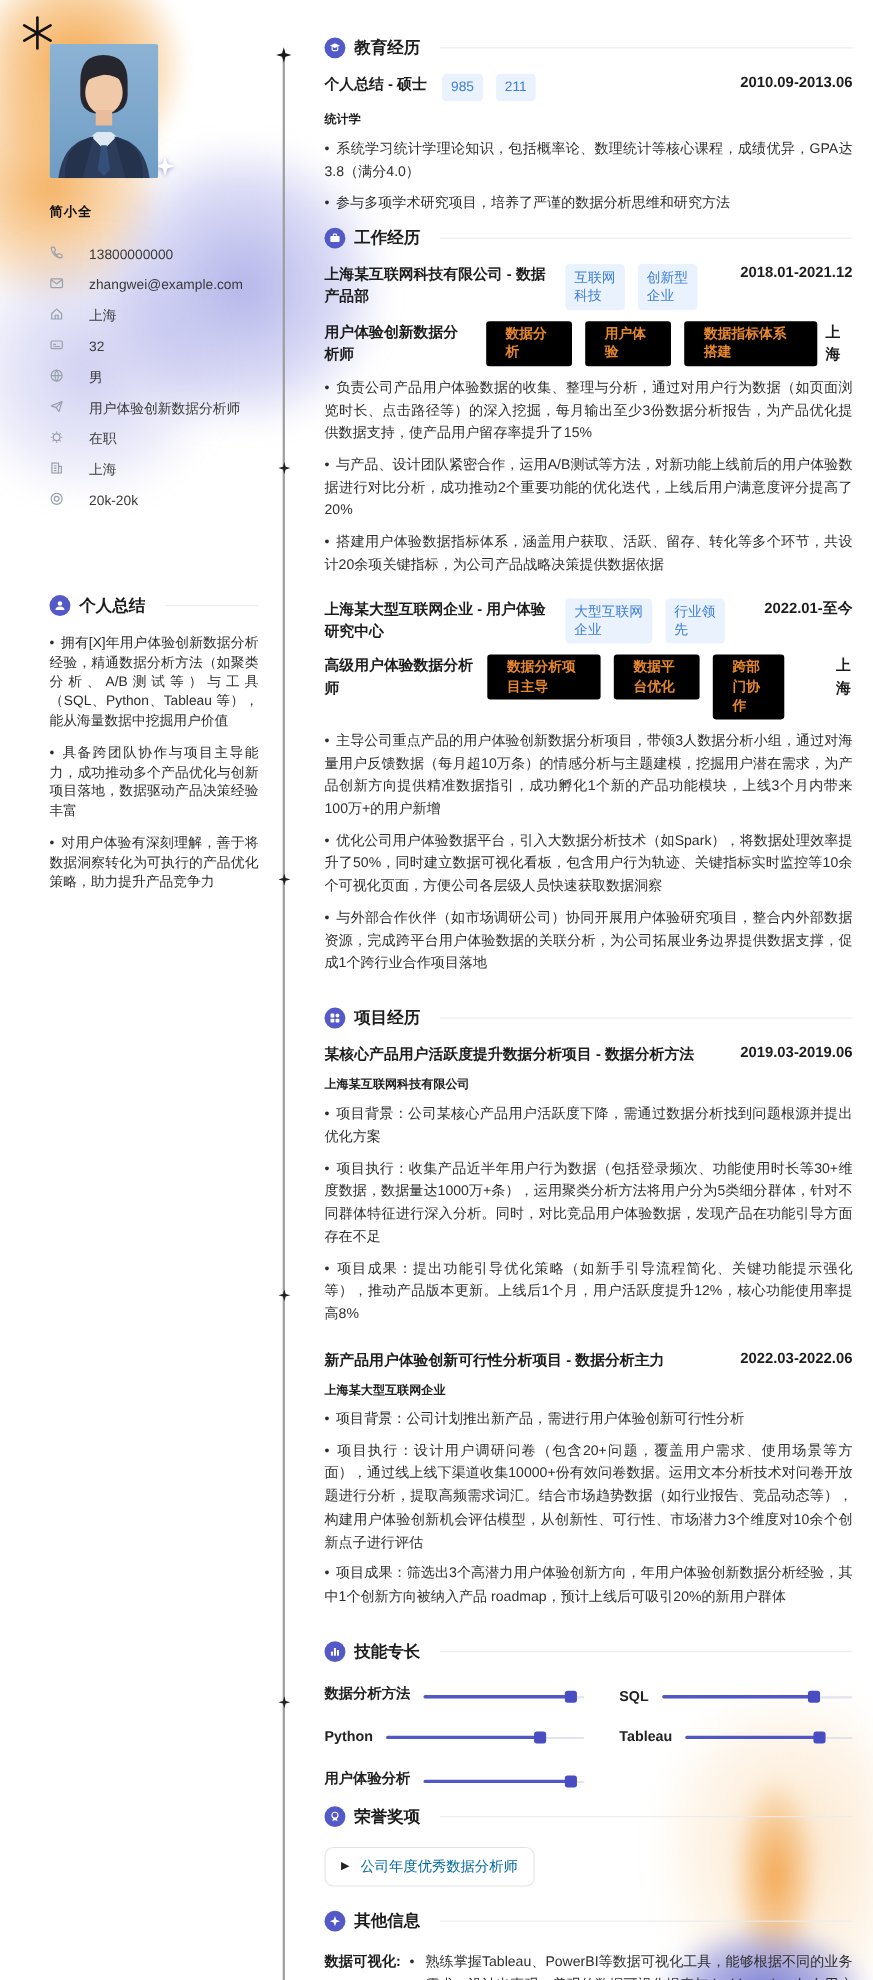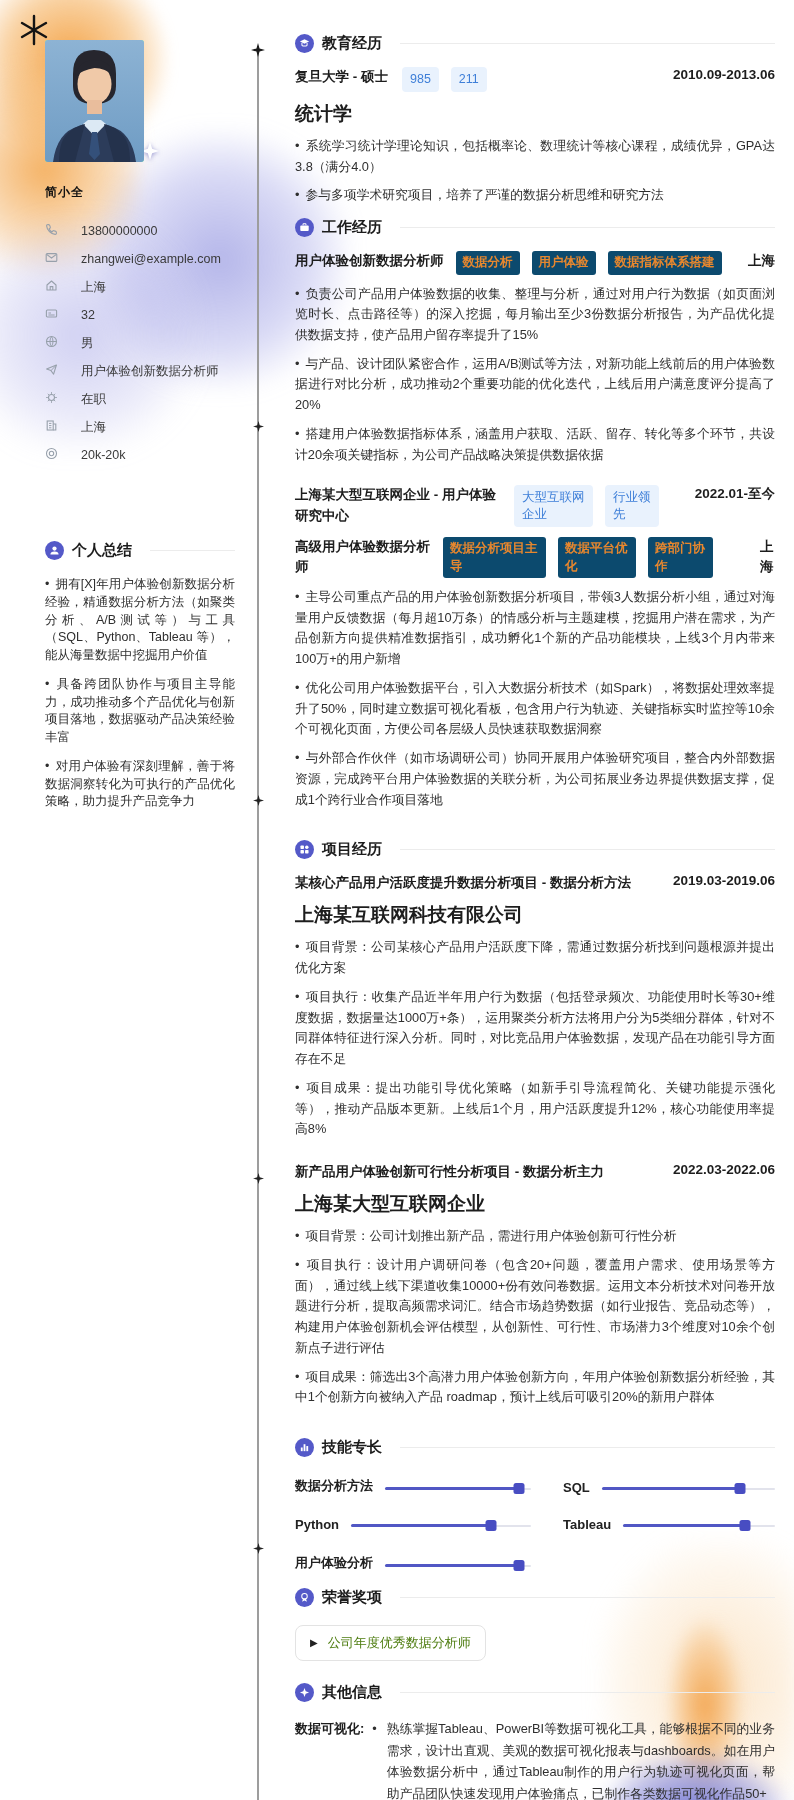--- a/index.html
+++ b/index.html
@@ -59,45 +59,45 @@
   .company-w { width:205px; }
   .badges { display:flex; gap:12px; margin-left:14px; align-items:flex-start; }
   .badge { background:#e9f2fd; color:#3e7fd8; font-size:12.5px; line-height:1.35; padding:4px 8px; border-radius:4px; }
   .bw3 { max-width:54px; }
   .bw5 { max-width:79px; }
   .date { margin-left:auto; font-size:13.5px; font-weight:bold; color:#1d1d1d; white-space:nowrap; padding-left:10px; }
   .role-row { display:flex; align-items:flex-start; margin-top:10px; }
   .role { font-size:13.5px; font-weight:bold; color:#1d1d1d; line-height:1.5; }
   .role-narrow { width:136px; }
   .tags { display:flex; gap:12px; margin-left:12px; align-items:flex-start; }
-  .tag { background:#0c4a6e; color:#e7872e; font-weight:bold; font-size:12.5px; line-height:1.4; padding:3px 7px; border-radius:3px; }
+  .tag { background:#000000; color:#e7872e; font-weight:bold; font-size:12.5px; line-height:1.4; padding:3px 18px; border-radius:3px; }
   .tw7 { max-width:103px; }
   .tw5 { max-width:78px; }
   .tw4 { max-width:65px; }
   .loc { margin-left:auto; font-size:13.5px; font-weight:bold; color:#1d1d1d; padding-left:8px; line-height:1.5; }
   .loc-narrow { width:23px; }
-  .major { margin-top:9px; font-size:19px; font-weight:bold; color:#1d1d1d; }
+  .major { margin-top:9px; font-size:11px; font-weight:bold; color:#1d1d1d; }
   .bullets { margin-top:9px; }
   .bullets p { font-size:12.8px; line-height:1.62; color:#2f2f2f; text-align:justify; margin-bottom:8px; }
   .pname { flex:1; padding-right:16px; }
 
   
   .skill-grid { display:grid; grid-template-columns:236px 212px; column-gap:32px; row-gap:22px; margin-top:20px; }
   .skill { display:flex; align-items:flex-end; }
   .skill-label { font-size:13px; font-weight:600; color:#222; white-space:nowrap; margin-right:12px; }
   .skill-track { position:relative; flex:1; height:12px; }
   .skill-track::before { content:""; position:absolute; left:0; right:0; top:5px; height:2px; background:#e2e3ec; border-radius:2px; }
   .skill-fill { position:absolute; left:0; top:4.5px; height:3px; background:#5157c4; border-radius:2px; }
   .skill-knob { position:absolute; top:0.5px; width:11px; height:11px; background:#484dc2; border-radius:2.5px; transform:translateX(-50%); }
 
   
   .honor-pill { display:inline-flex; align-items:center; gap:10px; margin-top:18px;
     border:1px solid #e3e3e3; border-radius:8px; padding:8px 14px; background:#fff; cursor:pointer; }
   .honor-tri { font-size:10px; color:#222; }
-  .honor-text { font-size:13px; color:#4d7c0f; }
+  .honor-text { font-size:13px; color:#0369a1; }
 
   
   .other-row { display:flex; margin-top:16px; }
   .other-label { flex:0 0 auto; font-size:13px; font-weight:bold; color:#1d1d1d; line-height:1.7; }
   .other-dot { flex:0 0 auto; margin:0 10px 0 8px; font-size:12.8px; line-height:1.7; color:#2f2f2f; }
   .other-text { flex:1; font-size:12.8px; line-height:1.7; color:#2f2f2f; text-align:justify; }
 </style>
 </head>
 <body>
 
@@ -272,21 +272,21 @@
           <svg width="11" height="11" viewBox="0 0 12 12">
               <path d="M6 1.4 L11 3.8 L6 6.2 L1 3.8 Z" fill="#fff"></path>
               <path d="M3.2 5.4 V7.6 Q3.2 8.8 6 8.8 Q8.8 8.8 8.8 7.6 V5.4" fill="none" stroke="#fff" stroke-width="1.1"></path>
             </svg>
         </span>
         <span class="sec-title">教育经历</span>
         <span class="sec-line"></span>
       </div>
       <div class="entry">
         <div class="head-row">
-          <span class="head-left">复旦大学 - 硕士</span>
+          <span class="head-left">个人总结 - 硕士</span>
           <span class="badges">
             <span class="badge">985</span>
             <span class="badge">211</span>
           </span>
           <span class="date">2010.09-2013.06</span>
         </div>
         <div class="major">统计学</div>
         <div class="bullets">
           <p><span class="b">•</span><span>系统学习统计学理论知识，包括概率论、数理统计等核心课程，成绩优异，GPA达3.8（满分4.0）</span></p>
           <p><span class="b">•</span><span>参与多项学术研究项目，培养了严谨的数据分析思维和研究方法</span></p>
@@ -300,20 +300,28 @@
           <svg width="11" height="11" viewBox="0 0 12 12">
               <rect x="1.4" y="3.8" width="9.2" height="6" rx="1" fill="#fff"></rect>
               <path d="M4.4 3.6 V2.6 Q4.4 2 5 2 H7 Q7.6 2 7.6 2.6 V3.6" fill="none" stroke="#fff" stroke-width="1.1"></path>
             </svg>
         </span>
         <span class="sec-title">工作经历</span>
         <span class="sec-line"></span>
       </div>
 
       <div class="entry">
+        <div class="head-row">
+          <span class="head-left company-w">上海某互联网科技有限公司 - 数据产品部</span>
+          <span class="badges">
+            <span class="badge bw3">互联网科技</span>
+            <span class="badge bw3">创新型企业</span>
+          </span>
+          <span class="date">2018.01-2021.12</span>
+        </div>
         <div class="role-row">
           <span class="role">用户体验创新数据分析师</span>
           <span class="tags">
             <span class="tag">数据分析</span>
             <span class="tag">用户体验</span>
             <span class="tag">数据指标体系搭建</span>
           </span>
           <span class="loc">上海</span>
         </div>
         <div class="bullets">

